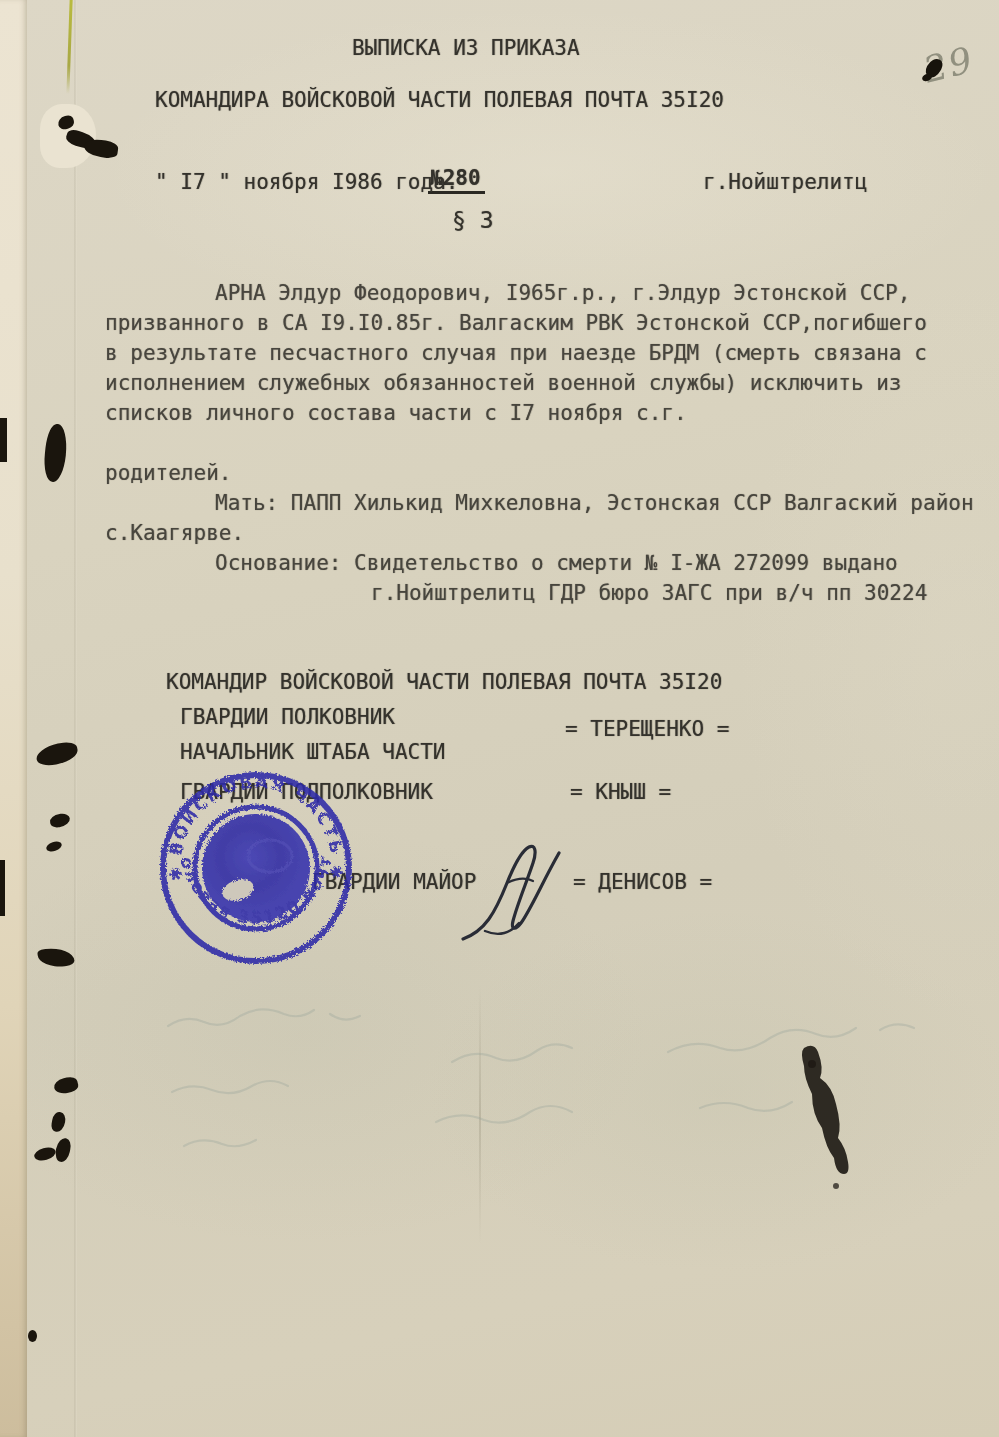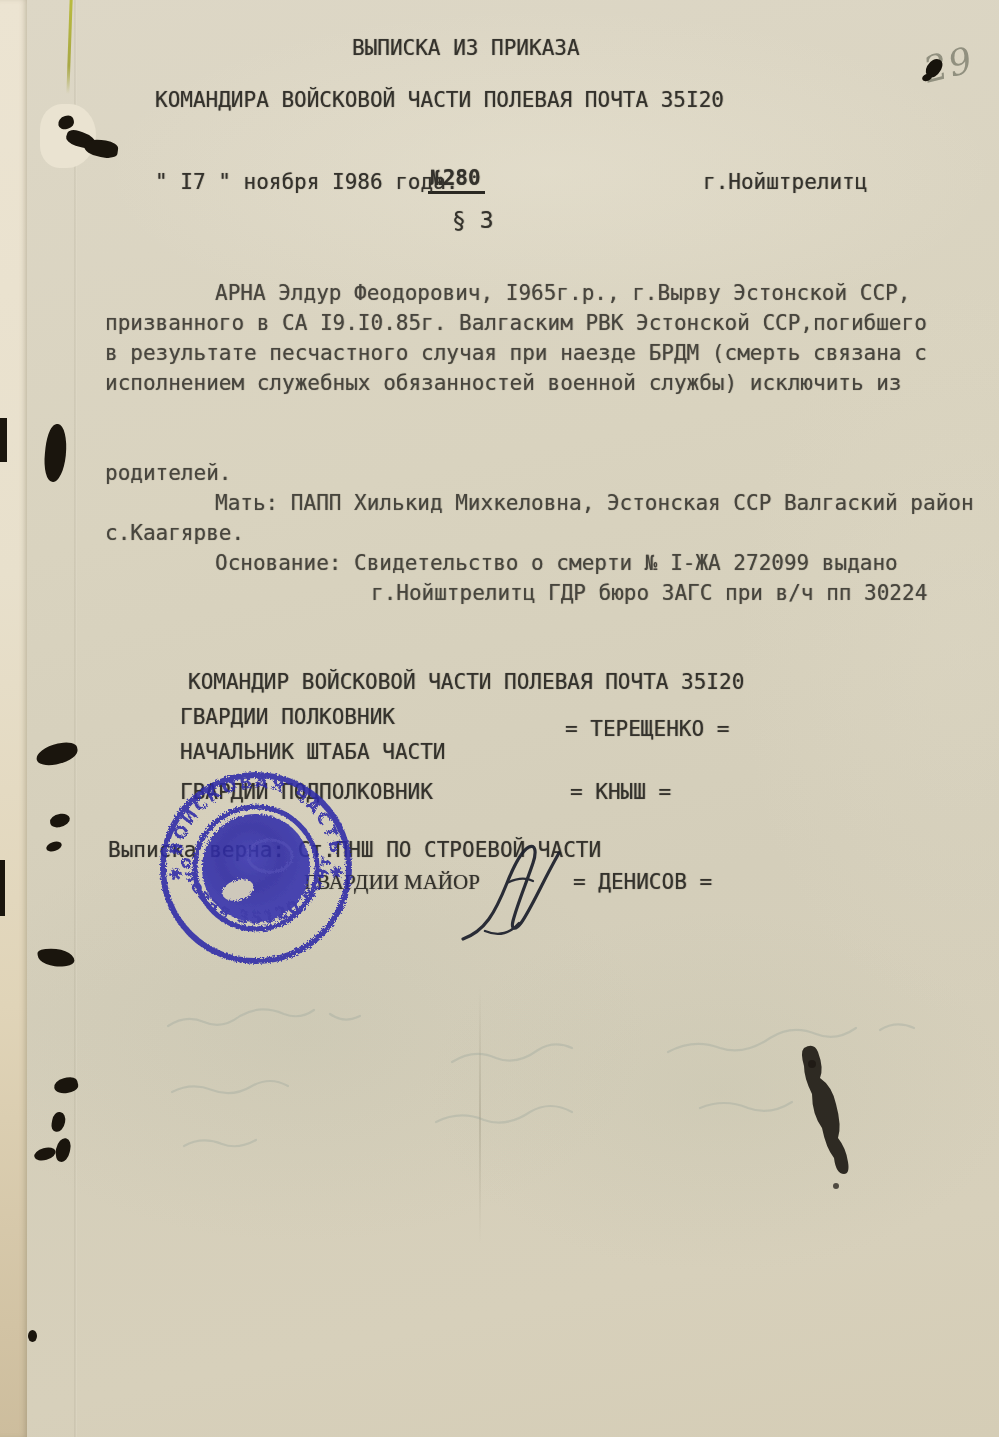--- a/index.html
+++ b/index.html
@@ -36,28 +36,28 @@
   .subtitle{left:155px;top:90px;}
   .ordnum{left:428px;top:132px;font-weight:bold;border-bottom:3px solid #2b2923;padding:0 4px 2px 2px;margin-top:36px;}
   .dateline{left:155px;top:172px;}
   .place{left:703px;top:172px;}
   .section{left:452px;top:210px;font-size:23px;}
   .bl{left:105px;}
   .ind{left:215px;}
   .osn2{left:355px;margin-left:16px;}
   .b0{top:283px}.b1{top:313px}.b2{top:343px}.b3{top:373px}.b4{top:403px}
   .b5{top:433px}.b6{top:463px}.b7{top:493px}.b8{top:523px}.b9{top:553px}.b10{top:583px}
-  .sg-t1{left:188px;top:672px;}
+  .sg-t1{left:166px;top:672px;}
   .sg-r1{left:180px;top:707px;}
   .sg-n1{left:565px;top:707px;margin-top:12px;}
   .sg-t2{left:180px;top:742px;}
   .sg-r2{left:180px;top:782px;}
   .sg-n2{left:570px;top:782px;}
   .cert{left:108px;top:840px;}
-  .cert-r{left:304px;top:872px;font-family:Liberation Serif, serif;}
+  .cert-r{left:312px;top:872px;}
   .cert-n{left:558px;top:872px;margin-left:15px;}
 
   
   .pagenum{position:absolute;left:924px;top:44px;font-family:"DejaVu Serif","Liberation Serif",serif;
     font-style:italic;font-size:36px;color:#91907f;transform:rotate(-14deg);letter-spacing:2px;}
   .pagenum-blob{position:absolute;left:927px;top:58px;width:14px;height:20px;background:#17130c;
     border-radius:60% 40% 55% 45%;transform:rotate(28deg);}
   .pagenum-blob2{position:absolute;left:922px;top:74px;width:10px;height:7px;background:#17130c;
     border-radius:50%;transform:rotate(-20deg);}
 
@@ -117,38 +117,38 @@
   <div class="pagenum-blob"></div>
   <div class="pagenum-blob2"></div>
 
   <div class="tw title">ВЫПИСКА ИЗ ПРИКАЗА</div>
   <div class="tw subtitle">КОМАНДИРА ВОЙСКОВОЙ ЧАСТИ ПОЛЕВАЯ ПОЧТА 35I20</div>
   <div class="tw ordnum">№280</div>
   <div class="tw dateline">" I7 " ноября I986 года.</div>
   <div class="tw place">г.Нойштрелитц</div>
   <div class="tw section">§ 3</div>
 
-  <div class="tw ind b0 faded">АРНА Элдур Феодорович, I965г.р., г.Вырву Эстонской ССР,</div>
+  <div class="tw ind b0 faded">АРНА Элдур Феодорович, I965г.р., г.Элдур Эстонской ССР,</div>
   <div class="tw bl  b1 faded">призванного в СА I9.I0.85г. Валгаским РВК Эстонской ССР,погибшего</div>
   <div class="tw bl  b3 faded">исполнением служебных обязанностей военной службы) исключить из</div>
   <div class="tw bl  b2 faded">в результате песчастного случая при наезде БРДМ (смерть связана с</div>
+  <div class="tw bl  b4 faded">списков личного состава части с I7 ноября с.г.</div>
   <div class="tw bl  b6 faded">родителей.</div>
   <div class="tw ind b7 faded">Мать: ПАПП Хилькид Михкеловна, Эстонская ССР Валгаский район</div>
   <div class="tw bl  b8 faded">с.Каагярве.</div>
   <div class="tw ind b9 faded">Основание: Свидетельство о смерти № I-ЖА 272099 выдано</div>
   <div class="tw osn2 b10 faded">г.Нойштрелитц ГДР бюро ЗАГС при в/ч пп 30224</div>
 
   <div class="tw sg-t1">КОМАНДИР ВОЙСКОВОЙ ЧАСТИ ПОЛЕВАЯ ПОЧТА 35I20</div>
   <div class="tw sg-r1">ГВАРДИИ ПОЛКОВНИК</div>
   <div class="tw sg-n1">= ТЕРЕЩЕНКО =</div>
   <div class="tw sg-t2">НАЧАЛЬНИК ШТАБА ЧАСТИ</div>
   <div class="tw sg-r2">ГВАРДИИ ПОДПОЛКОВНИК</div>
   <div class="tw sg-n2">= КНЫШ =</div>
 
-  <div class="tw cert">Выписка верна: Ст.ПНШ ПО СТРОЕВОЙ ЧАСТИ</div>
   <div class="tw cert-r">ГВАРДИИ МАЙОР</div>
   <div class="tw cert-n">= ДЕНИСОВ =</div>
 
   <svg class="stamp-svg" width="208" height="208" viewBox="0 0 208 208">
     <defs>
       <filter id="rough" x="-10%" y="-10%" width="120%" height="120%">
         <feTurbulence type="fractalNoise" baseFrequency="0.55" numOctaves="2" result="n"></feTurbulence>
         <feDisplacementMap in="SourceGraphic" in2="n" scale="5"></feDisplacementMap>
       </filter>
       <radialGradient id="emb" cx="45%" cy="40%">

